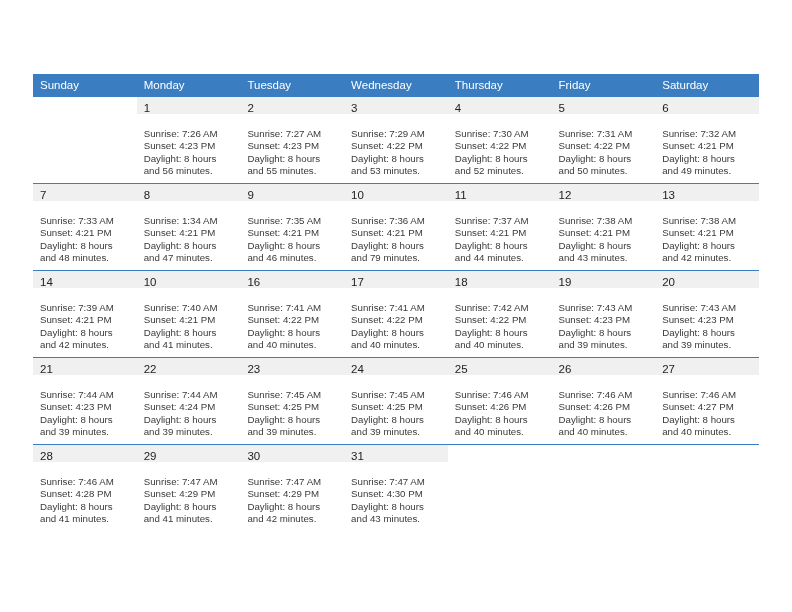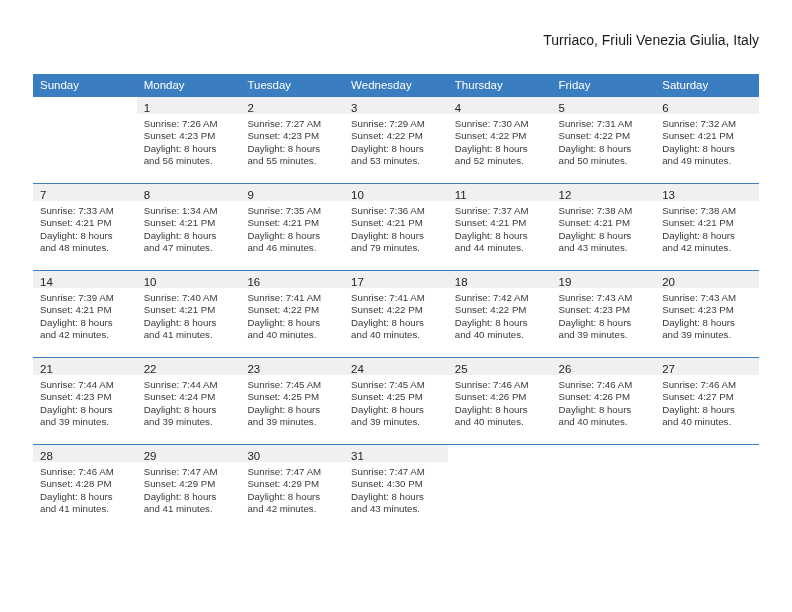--- a/index.html
+++ b/index.html
@@ -127,38 +127,38 @@
   .daynum {
     font-size: 11.5px;
     color: #222222;
     line-height: 14px;
   }
   .dayinfo {
     padding: 4px 6px 0 7px;
     font-size: 9.7px;
     line-height: 12.3px;
     color: #3a3a3a;
+    margin-top: 10px;
   }
   .dayinfo div {
     white-space: nowrap;
   }
   .empty-cell {
     background: #ffffff;
   }
 </style>
 </head>
 <body>
 
 <div class="page">
 
   <div class="header">
 
 
     <div class="title-block">
-      <div class="cal-subtitle">Turriaco, Friuli Venezia Giulia, Italy</div>
     </div>
 
   </div>
 
   <table class="calendar">
     <thead>
       <tr>
         <th>Sunday</th>
         <th>Monday</th>
         <th>Tuesday</th>

